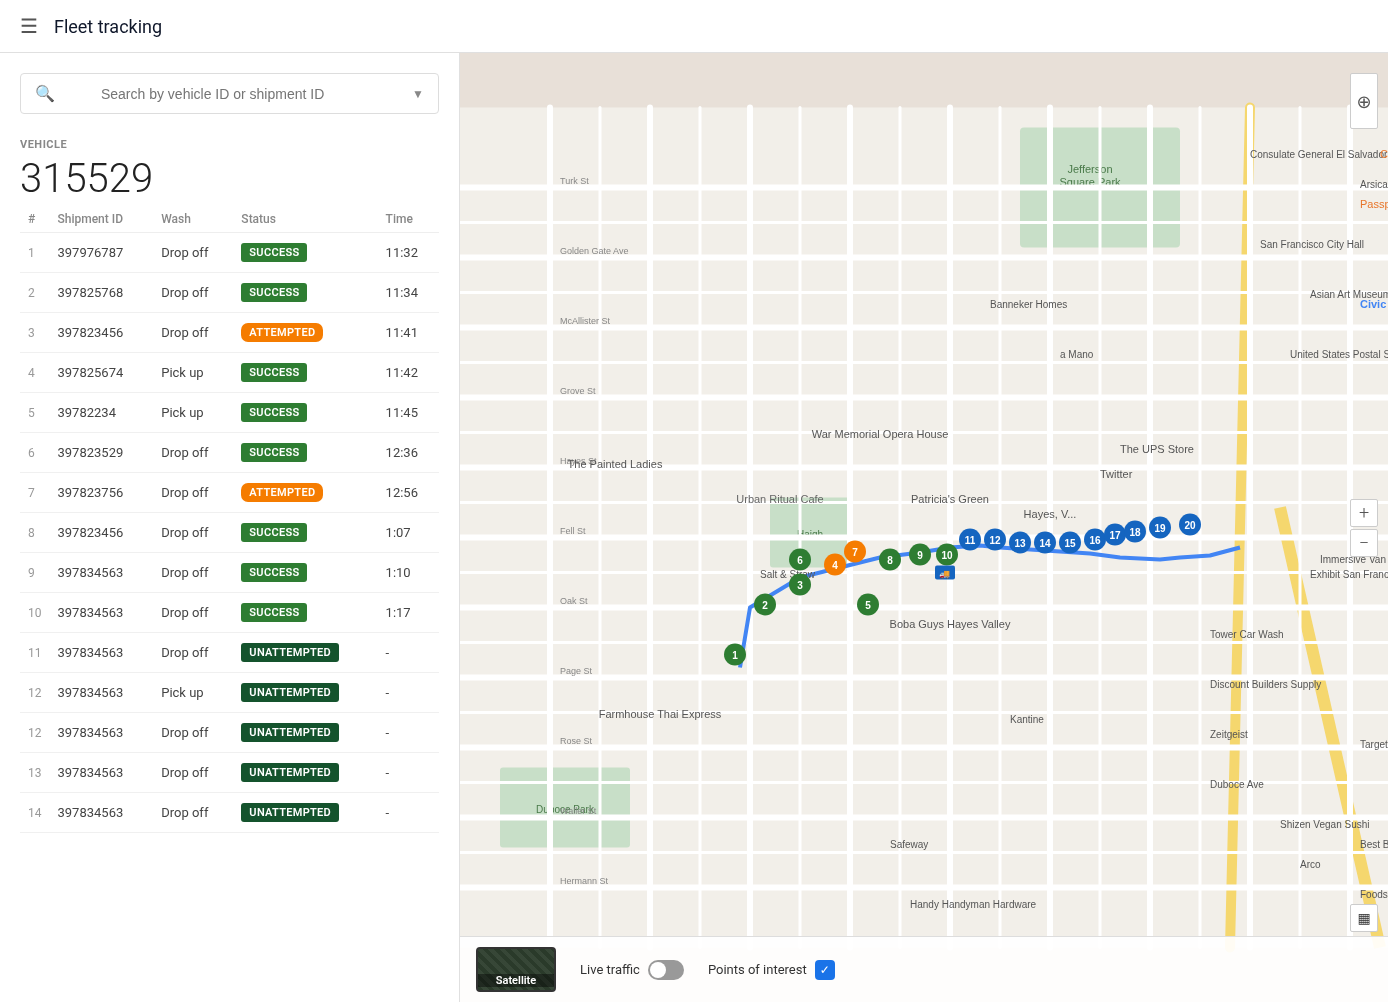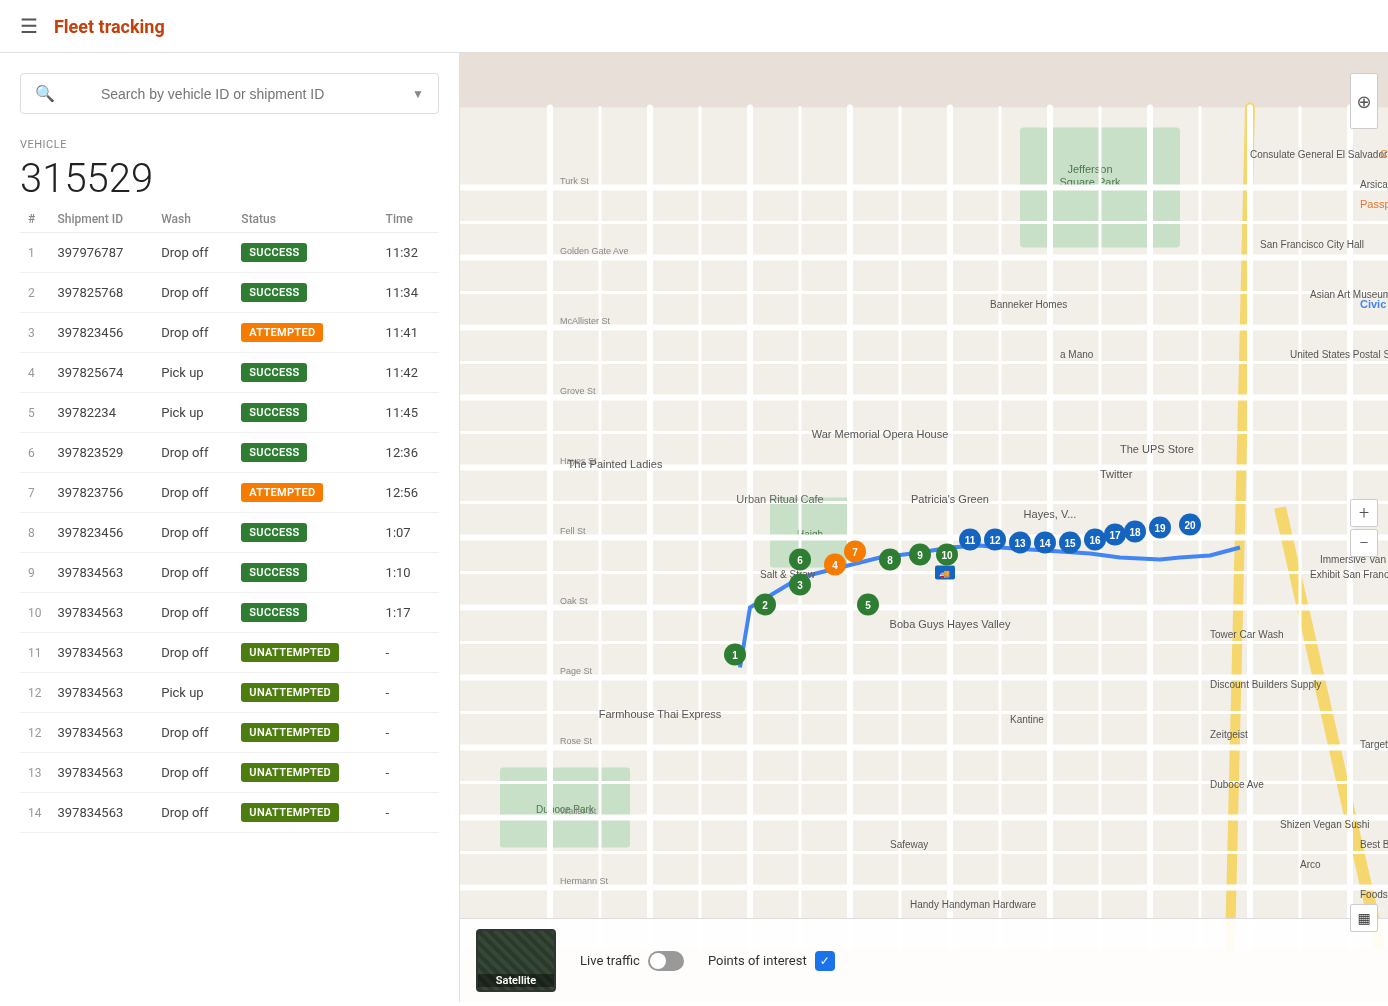--- a/index.html
+++ b/index.html
@@ -6,21 +6,21 @@
     body { font-family: 'Roboto', Arial, sans-serif; background: #fff; color: #333; font-size: 14px; }
 
     .app-bar {
       display: flex;
       align-items: center;
       padding: 14px 20px;
       border-bottom: 1px solid #e0e0e0;
       background: #fff;
     }
     .hamburger-icon { cursor: pointer; margin-right: 16px; font-size: 20px; color: #555; }
-    .app-title { font-size: 18px; color: #c2410c; font-weight: 700; }
+    .app-title { font-size: 18px; color: #0f172a; font-weight: 400; }
 
     .main-layout {
       display: flex;
       height: calc(100vh - 57px);
     }
 
     .sidebar {
       width: 460px;
       min-width: 460px;
       overflow-y: auto;
@@ -50,21 +50,21 @@
       margin-left: 36px;
     }
     .search-dropdown-icon { color: #888; font-size: 12px; cursor: pointer; }
 
     .vehicle-label {
       font-size: 11px;
       color: #888;
       letter-spacing: 0.5px;
       text-transform: uppercase;
       margin-bottom: 4px;
-      font-weight: 400;
+      font-weight: 700;
     }
     .vehicle-id {
       font-size: 40px;
       font-weight: 300;
       color: #222;
       margin-bottom: 4px;
     }
 
     .shipment-table {
       width: 100%;
@@ -94,22 +94,22 @@
 
     .status-badge {
       display: inline-block;
       padding: 3px 8px;
       border-radius: 3px;
       font-size: 11px;
       font-weight: 600;
       letter-spacing: 0.3px;
     }
     .status-success { background: #2e7d32; color: #fff; }
-    .status-attempted { background: #f57c00; color: #fff; }
-    .status-unattempted { background: #4d7c0f; color: #fff; }
+    .status-attempted { background: #f57c00; color: #fff; border-radius: 7px; }
+    .status-unattempted { background: #14532d; color: #fff; }
 
     .map-area {
       flex: 1;
       position: relative;
       overflow: hidden;
       background: #e8e0d8;
     }
 
     
     .map-svg {
@@ -125,21 +125,21 @@
       display: flex;
       align-items: center;
       padding: 10px 16px;
       background: rgba(255,255,255,0.92);
       border-top: 1px solid #ddd;
       gap: 24px;
     }
 
     .satellite-thumb {
       width: 80px;
-      height: 63px;
+      height: 45px;
       border-radius: 4px;
       overflow: hidden;
       border: 2px solid #333;
       background: #2a3a2a;
       position: relative;
       display: flex;
       align-items: center;
       justify-content: center;
       cursor: pointer;
     }

